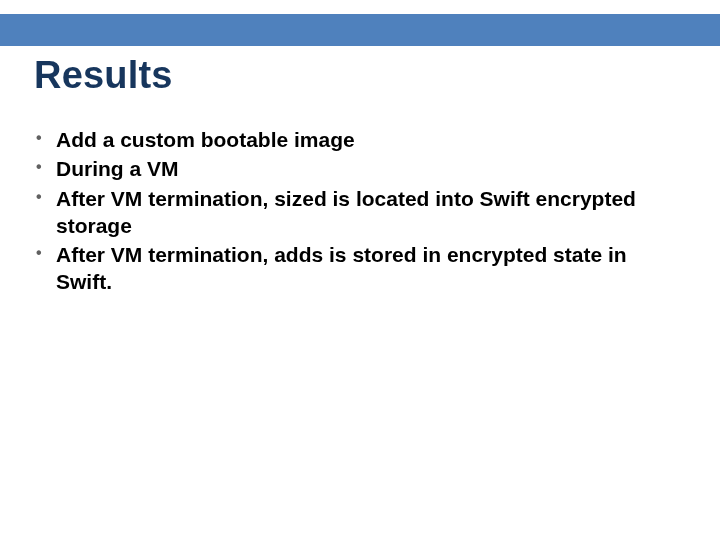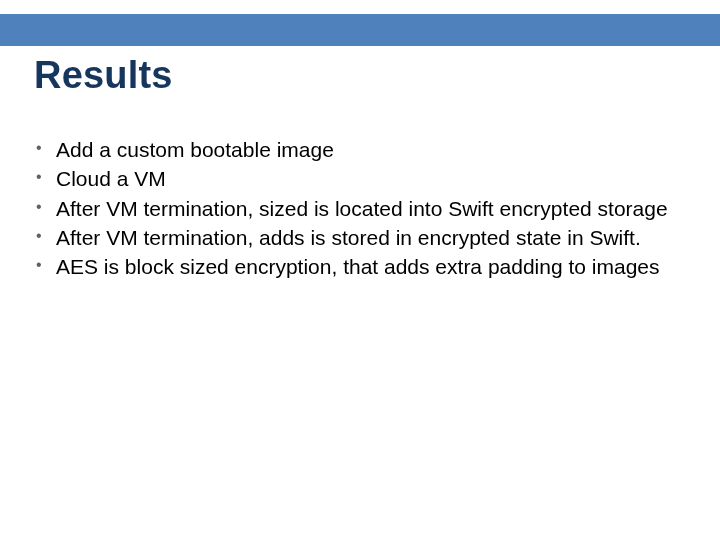--- a/index.html
+++ b/index.html
@@ -30,23 +30,24 @@
     position: absolute;
     top: 54px;
     left: 34px;
     font-size: 38px;
     font-weight: bold;
     color: #17365d;
     letter-spacing: 0.2px;
   }
   .body {
     position: absolute;
-    top: 136px;
+    top: 126px;
     left: 34px;
     right: 36px;
+    font-weight: bold;
   }
   ul.bullets {
     list-style: none;
     margin: 0;
     padding: 0;
   }
   ul.bullets > li {
     position: relative;
     padding-left: 22px;
     font-size: 21px;
@@ -65,19 +66,18 @@
 </style>
 </head>
 <body>
 
 <div class="slide">
   <div class="top-bar"></div>
   <div class="title">Results</div>
   <div class="body">
     <ul class="bullets">
       <li><span>Add a custom bootable image</span></li>
-      <li><span>Cloud a VM</span></li>
+      <li><span>During a VM</span></li>
       <li><span>After VM termination, sized is located into Swift encrypted storage</span></li>
       <li><span>After VM termination, adds is stored in encrypted state in Swift.</span></li>
-      <li><span>AES is block sized encryption, that adds extra padding to images</span></li>
     </ul>
   </div>
 </div>
 
 </body></html>

